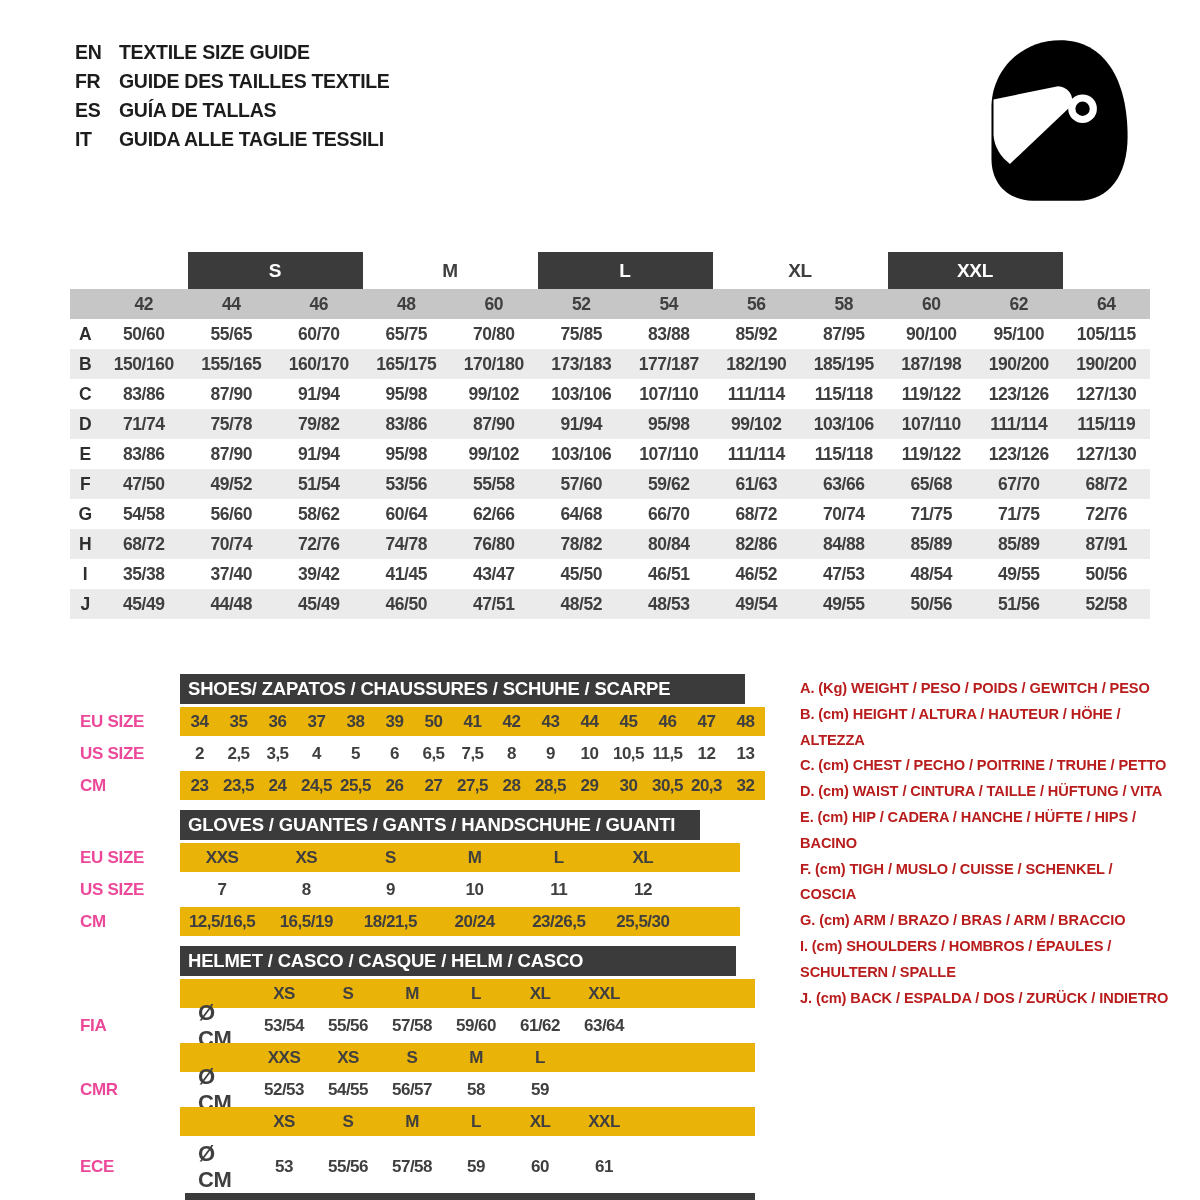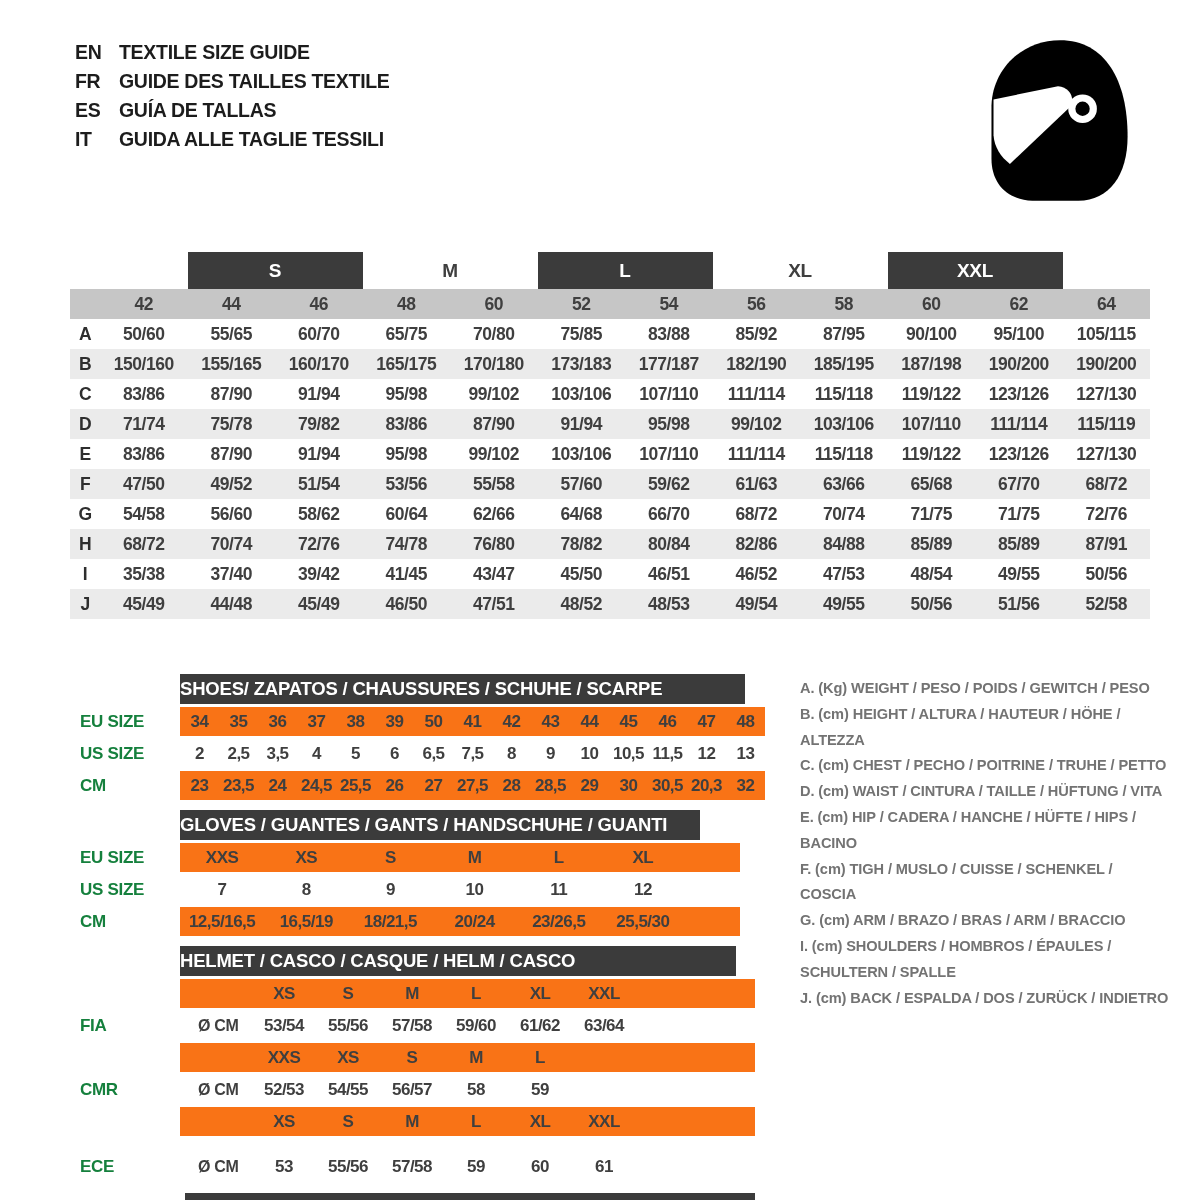--- a/index.html
+++ b/index.html
@@ -26,43 +26,43 @@
   .group-cell.plain{color:#3f3f3f;}
   .num-row{height:30px;background:#c6c6c6;}
   .cell{display:flex;align-items:center;justify-content:center;font-size:17.5px;letter-spacing:-0.5px;white-space:nowrap;}
   .data-row{height:30px;}
   .data-row.band{background:#ebebeb;}
   .row-label{color:#2e2e2e;}
 
   
   .bottom-left{position:absolute;left:70px;top:674px;width:700px;}
   .bar{height:30px;background:#3b3b3b;color:#fff;display:flex;align-items:center;
-       font-size:18.5px;letter-spacing:-0.2px;margin-left:110px;box-sizing:border-box;}
+       padding-left:8px;font-size:18.5px;letter-spacing:-0.2px;margin-left:110px;box-sizing:border-box;}
   .shoes-bar{width:565px;}
   .gloves-bar{width:520px;}
   .helmet-bar{width:556px;}
   .section{margin-top:0px;}
   .section + .section{margin-top:10px;}
   .brow{display:flex;margin-top:3px;height:29px;align-items:stretch;}
   .blabel{width:110px;display:flex;align-items:center;padding-left:10px;font-size:17px;
-          color:#15803d;box-sizing:border-box;letter-spacing:-0.3px;}
+          color:#ec4899;box-sizing:border-box;letter-spacing:-0.3px;}
   .bband{display:flex;align-items:center;}
-  .bband.gray{background:#f97316;}
+  .bband.gray{background:#eab308;}
   .shoes .bband{width:585px;}
   .sgrid{display:grid;grid-template-columns:repeat(15,1fr);width:585px;}
   .gloves .bband{width:560px;}
   .ggrid{display:grid;grid-template-columns:repeat(6,1fr);width:505px;}
   .helmet .bband{width:575px;}
-  .hprefix{width:72px;padding-left:18px;box-sizing:border-box;font-size:16px;display:flex;align-items:center;letter-spacing:-0.3px;}
+  .hprefix{width:72px;padding-left:18px;box-sizing:border-box;font-size:22px;display:flex;align-items:center;letter-spacing:-0.3px;}
   .hcells{display:grid;grid-template-columns:repeat(6,64px);}
   .bcell{font-size:17px;}
 
   
   .legend{position:absolute;left:800px;top:676px;width:370px;font-size:14.6px;
-          line-height:25.8px;color:#737373;letter-spacing:-0.1px;}
+          line-height:25.8px;color:#b91c1c;letter-spacing:-0.1px;}
 
   
   .cut-bar{position:absolute;left:185px;top:1193px;width:570px;height:7px;background:#3b3b3b;}
 </style>
 </head>
 <body>
 
 <div class="canvas">
 
   <div id="languages" class="languages">

